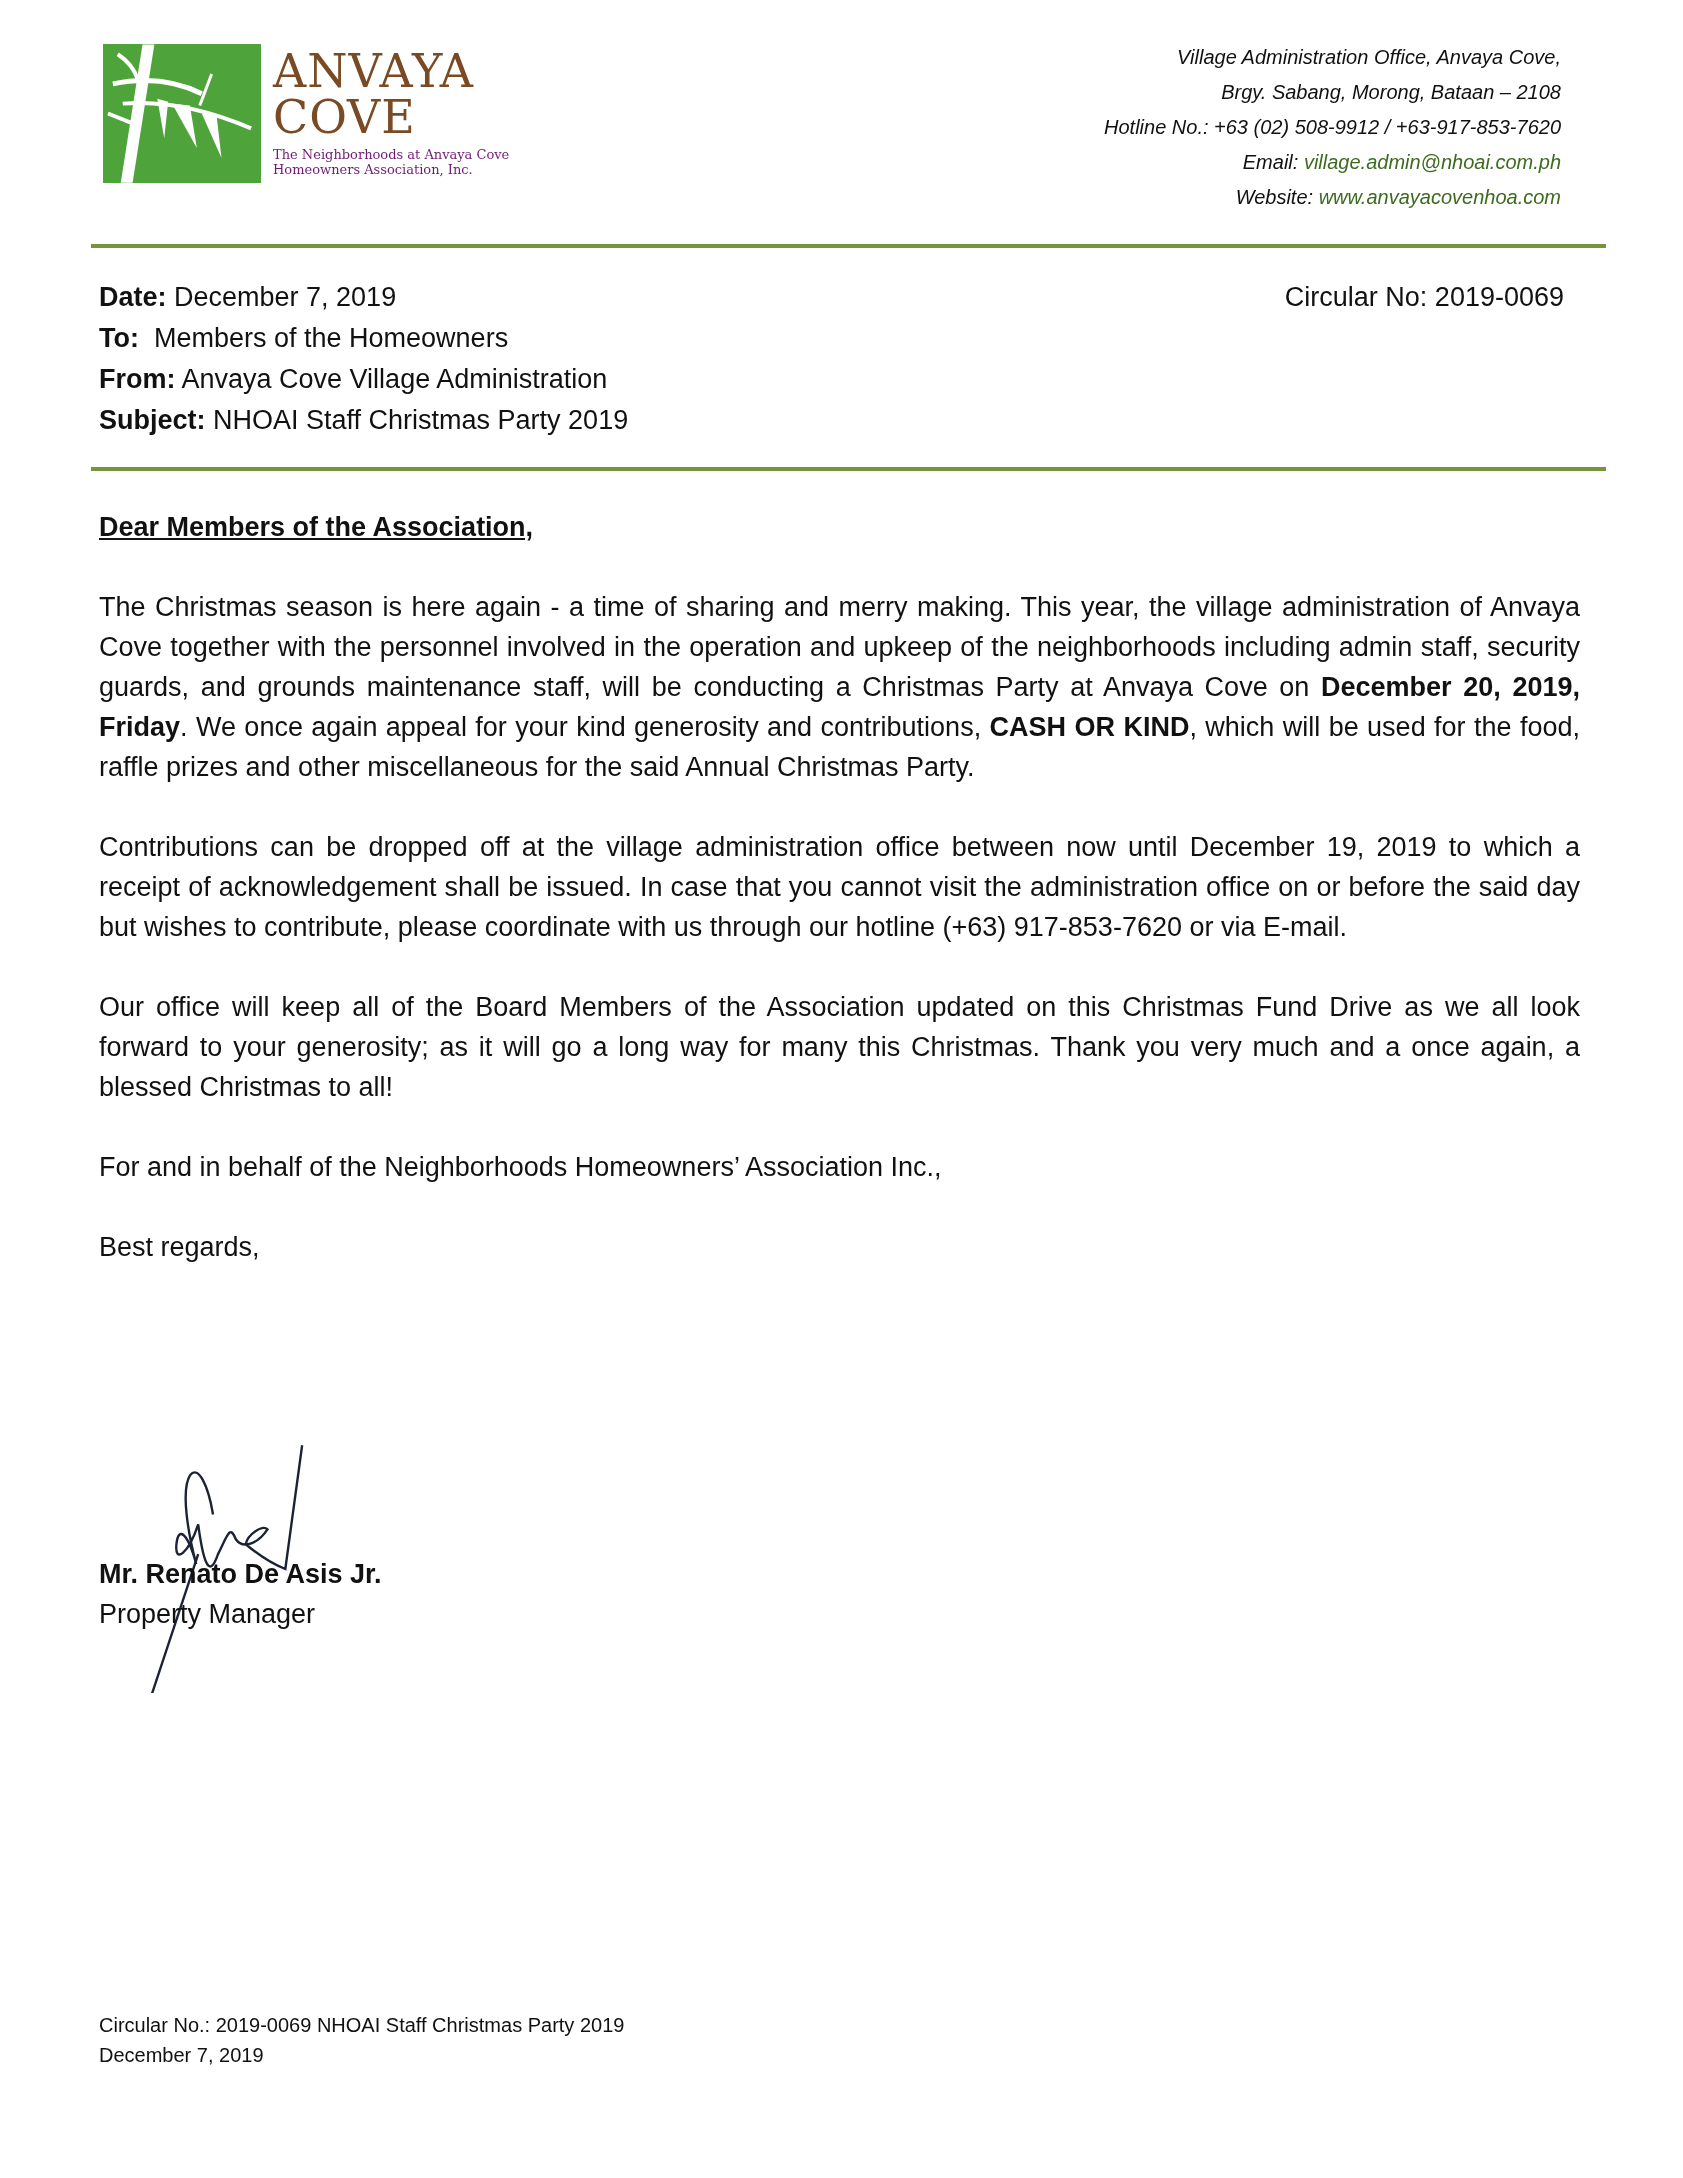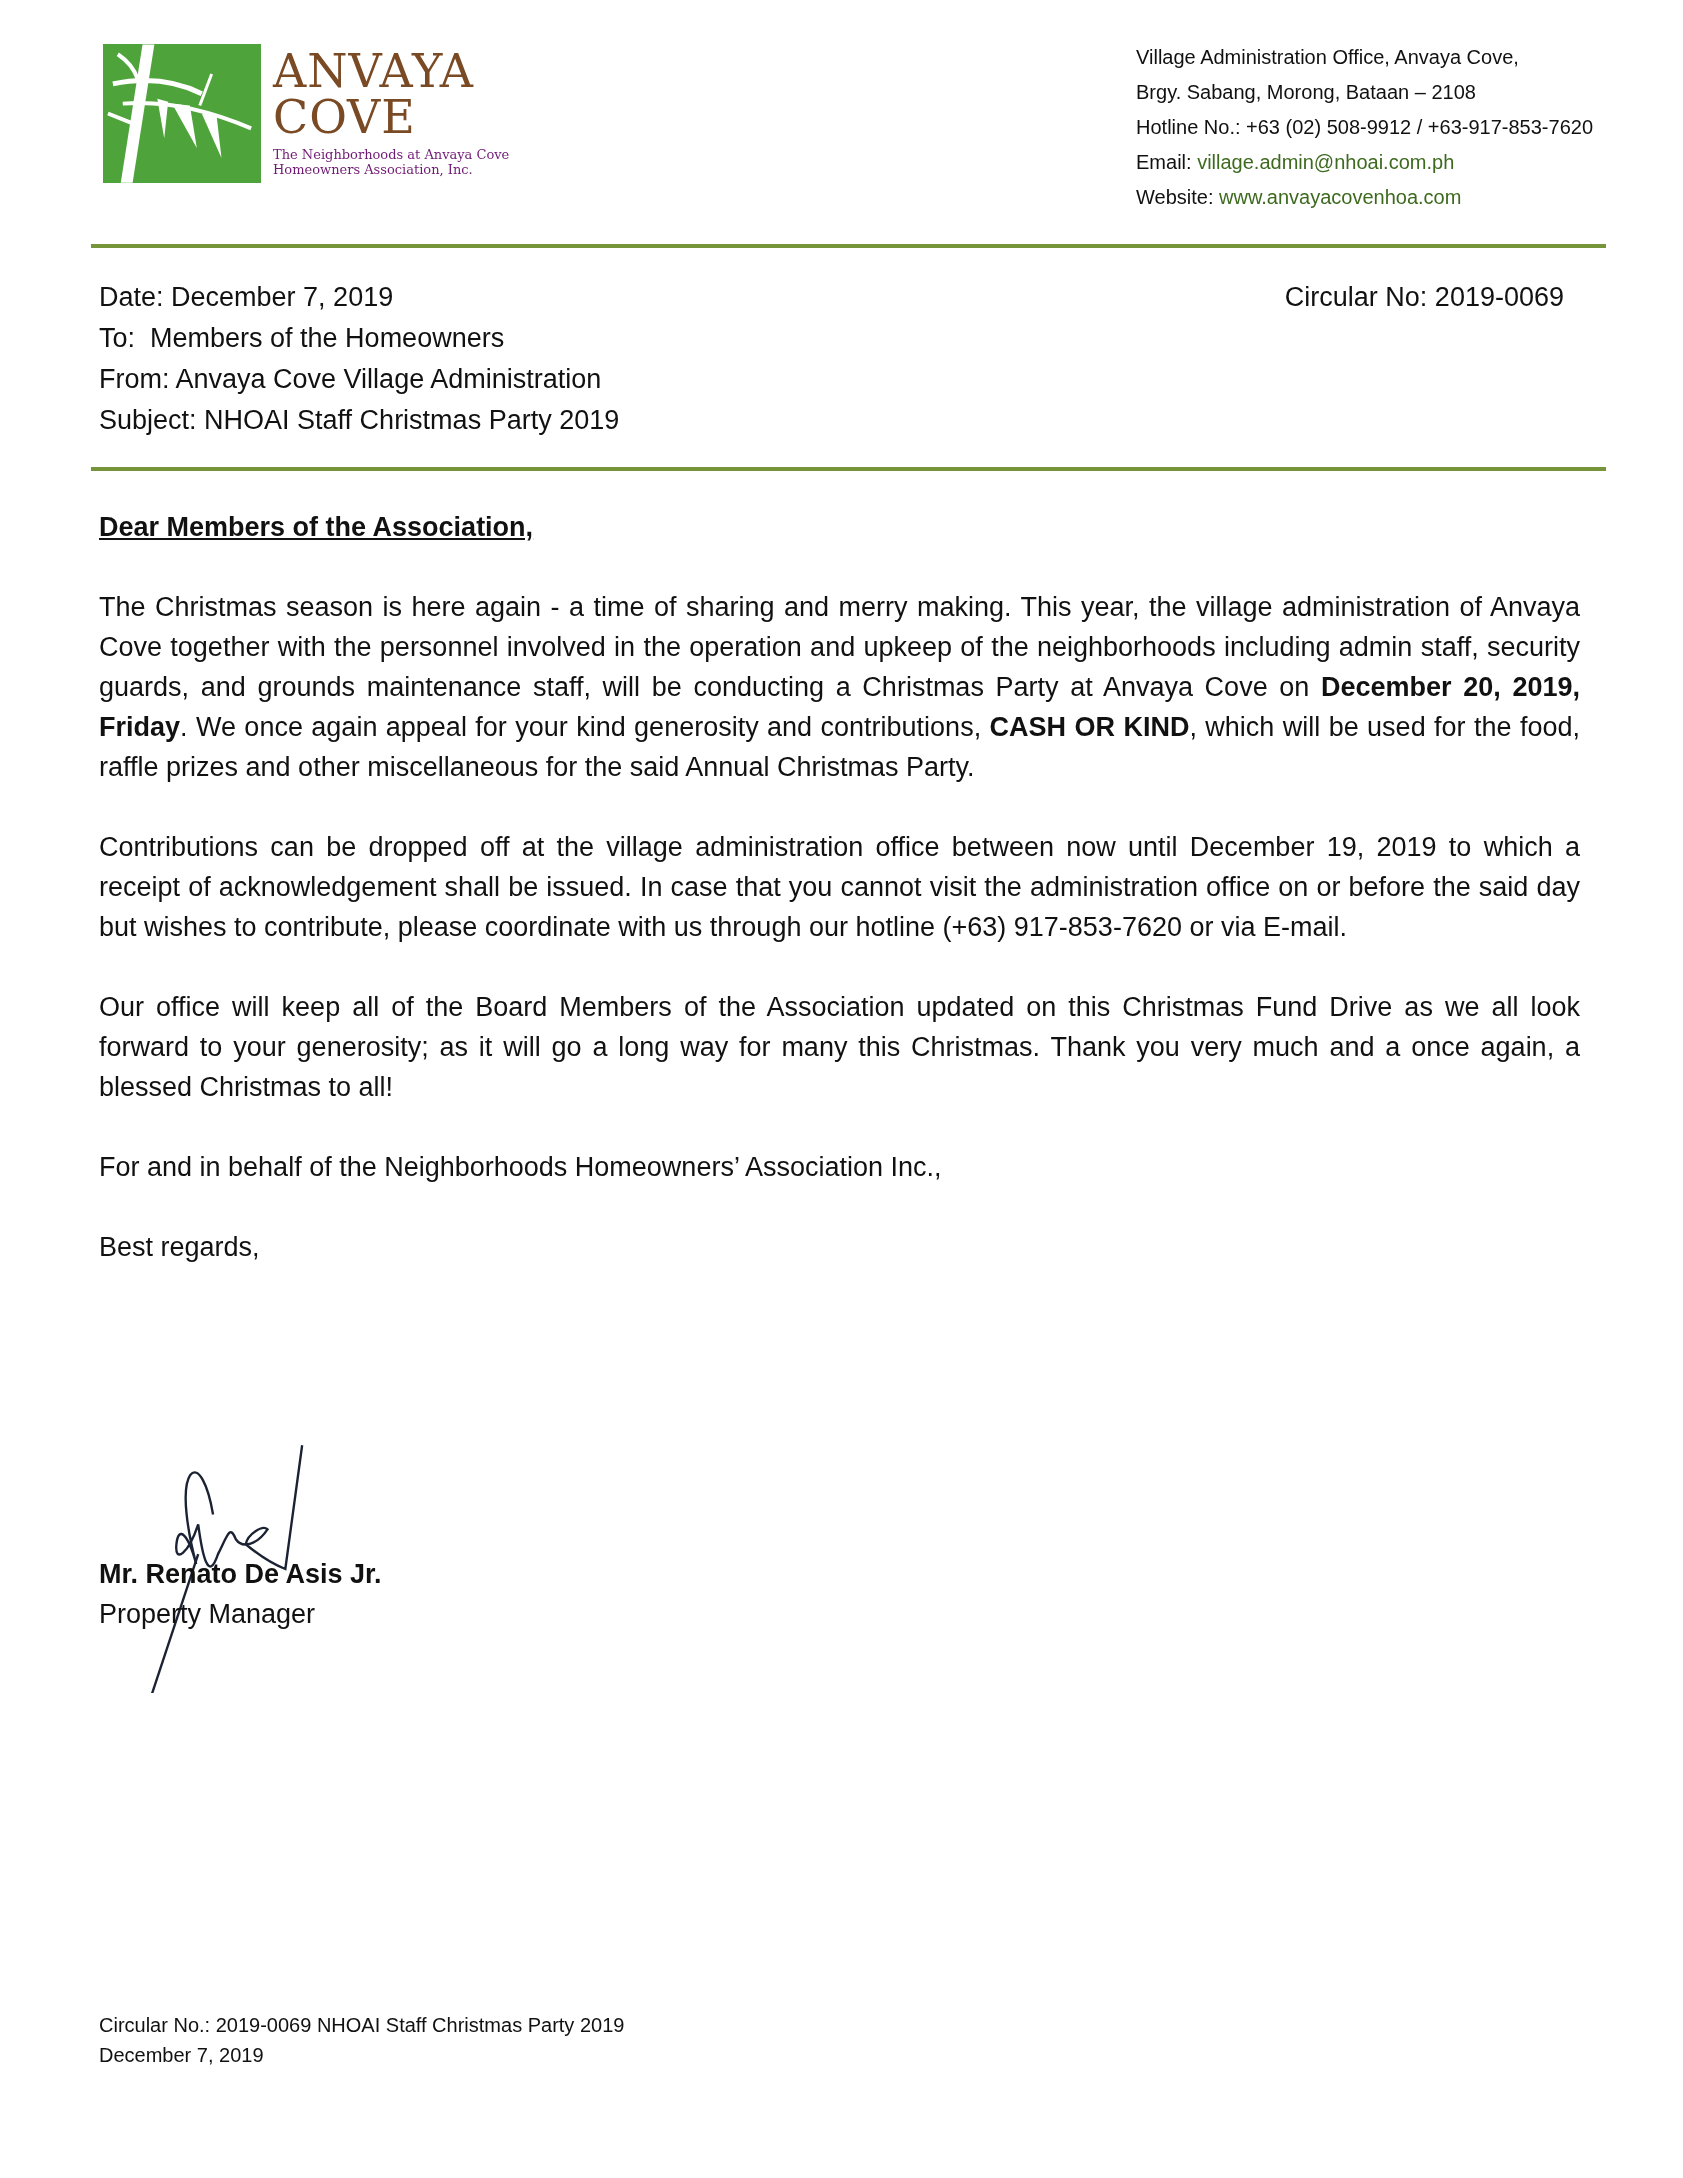--- a/index.html
+++ b/index.html
@@ -10,29 +10,29 @@
     .logo { position: absolute; left: 103px; top: 44px; width: 455px; height: 149px; padding-left: 32px; }
     .logo-box { position: absolute; left: 0; top: 0; width: 158px; height: 139px; background: #4ea43a; }
     .logo-box svg { width: 158px; height: 139px; display: block; }
     .logo-title { position: absolute; left: 170px; font-family: "DejaVu Serif", serif; color: #7a4a24; letter-spacing: 1px; }
     .logo-title.l1 { top: 2px; font-size: 46px; line-height: 50px; }
     .logo-title.l2 { top: 48px; font-size: 46px; line-height: 50px; }
     .logo-sub { position: absolute; left: 170px; font-family: "DejaVu Serif", serif; color: #701a75; font-size: 13px; line-height: 16px; }
     .logo-sub.s1 { top: 103px; }
     .logo-sub.s2 { top: 118px; }
 
-    .contact { position: absolute; right: 90px; top: 40px; font-size: 20px; line-height: 35px; color: #111; }
+    .contact { position: absolute; right: 122px; top: 40px; text-align: right; font-size: 20px; line-height: 35px; color: #111; font-style: italic; }
     .contact .green { color: #3d6a1f; }
 
     .rule { position: absolute; left: 91px; width: 1515px; height: 4px; background: #76953a; }
     .rule.r1 { top: 244px; }
     .rule.r2 { top: 467px; }
 
     .meta { position: absolute; left: 99px; top: 277px; font-size: 27px; line-height: 41px; }
-    .meta b { font-weight: normal; }
+    .meta b { font-weight: bold; }
     .circular { position: absolute; right: 119px; top: 277px; font-size: 27px; line-height: 41px; }
 
     .body { position: absolute; left: 99px; top: 507px; width: 1481px; font-size: 27px; line-height: 40px; }
     .body p { margin: 0 0 40px 0; text-align: justify; }
     .body .greet { font-weight: bold; text-decoration: underline; }
     .sig-area { position: absolute; left: 99px; top: 1445px; width: 594px; height: 257px; }
     .sig-svg { position: absolute; left: 20px; top: 0; width: 297px; height: 248px; }
     .signer-name { position: absolute; left: 0; top: 109px; font-size: 27px; font-weight: bold; line-height: 40px; }
     .signer-title { position: absolute; left: 0; top: 149px; font-size: 27px; line-height: 40px; }
 

